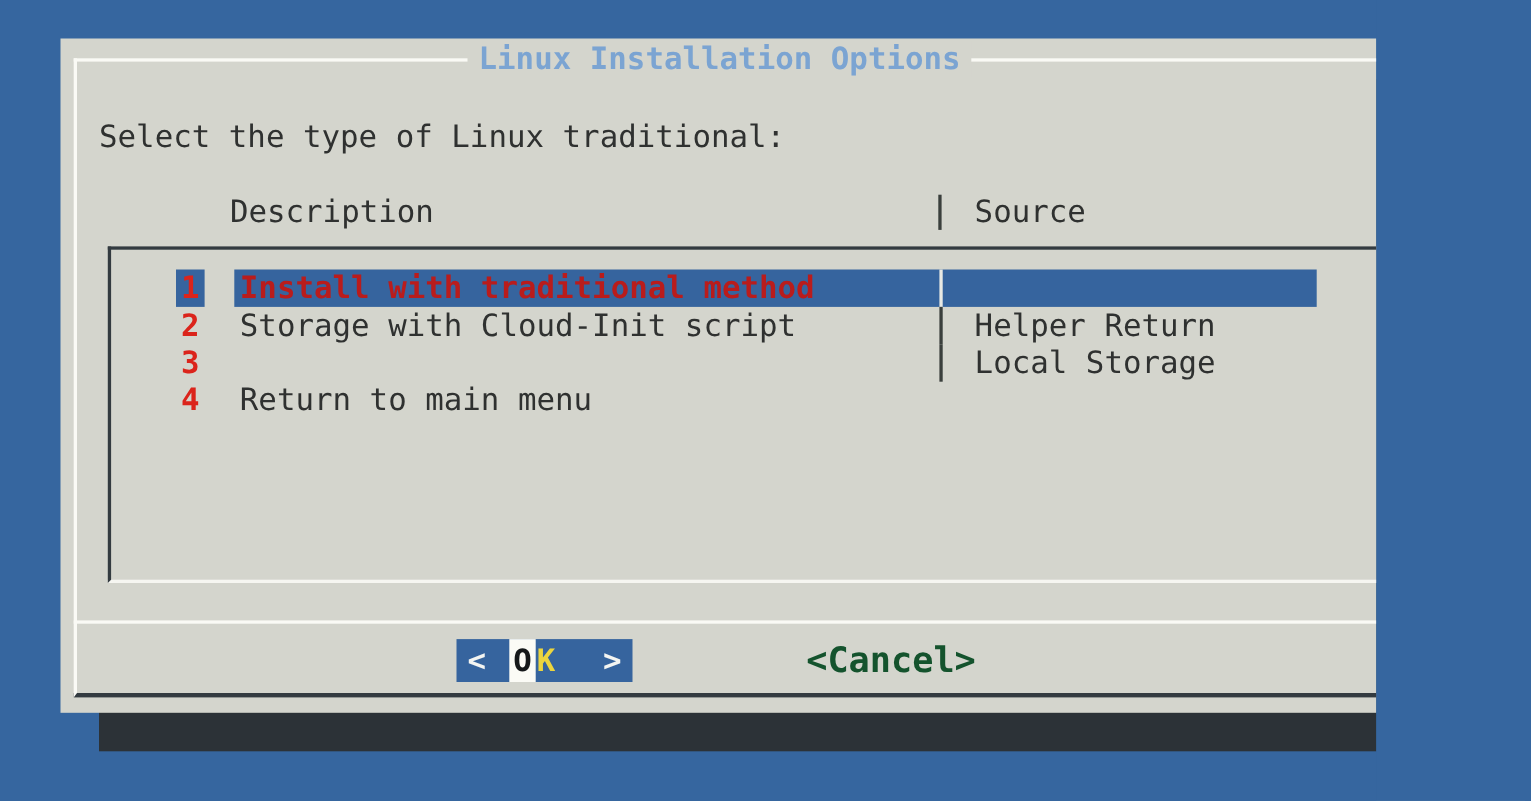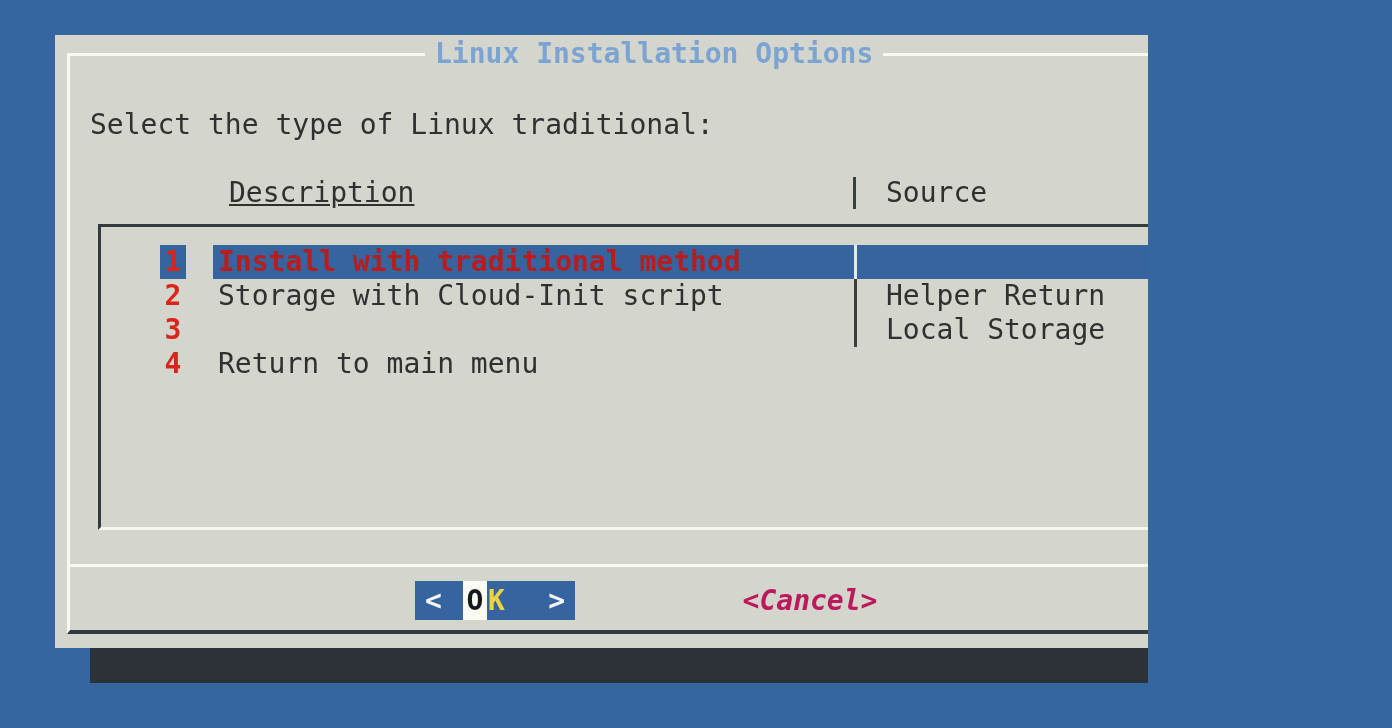--- a/index.html
+++ b/index.html
@@ -1,40 +1,40 @@
 <!DOCTYPE html>
 <html><head>
 <meta charset="utf-8">
 <style>
   html,body{margin:0;padding:0;background:#36669f;}
   #screen{
-    position:relative;width:1136px;height:728px;overflow:hidden;
+    position:relative;width:1251px;height:728px;overflow:hidden;
     background:#36669f;
     font-family:"DejaVu Sans Mono","Liberation Mono",monospace;
-    font-size:28px;color:#2f3130;padding-left:12px;
+    font-size:28px;color:#2f3130;
   }
   
   #shadow{position:absolute;left:90px;top:72px;width:1261px;height:611px;background:#2c3237;}
   
   #dialog{position:absolute;left:55px;top:35px;width:1259px;height:613px;background:#d4d5cd;}
   #frame{
     position:absolute;left:12px;top:18px;right:9px;bottom:14px;
     border-top:3px solid #fafaf5;border-left:3px solid #fafaf5;
     border-right:4px solid #333b40;border-bottom:4px solid #333b40;
     pointer-events:none;
   }
   #title{
     position:absolute;top:3px;left:370px;height:32px;line-height:32px;
     padding:0 10px;background:#d4d5cd;color:#7ba4d2;font-weight:bold;
     white-space:nowrap;z-index:2;
   }
   #prompt{position:absolute;left:35px;top:73px;height:34px;line-height:34px;white-space:nowrap;}
   
   #col-header{position:absolute;left:0;top:141px;width:100%;height:34px;}
-  #col-header .desc-h{position:absolute;left:174px;line-height:34px;text-decoration:underline;}
+  #col-header .desc-h{position:absolute;left:154px;line-height:34px;}
   #col-header .src-h{position:absolute;left:831px;line-height:34px;}
   #col-header .hdr-sep{position:absolute;left:798px;top:1px;width:3px;height:32px;background:#3a3f3c;}
   
   #menu-box{
     position:absolute;left:43px;top:189px;width:1172px;height:306px;
     box-sizing:border-box;
     border-top:3px solid #333b40;border-left:3px solid #333b40;
     border-right:3px solid #f6f6f1;border-bottom:3px solid #f6f6f1;
     background:#d4d5cd;
   }
@@ -60,22 +60,22 @@
     font-family:inherit;font-size:28px;font-weight:bold;color:#f4f5f2;cursor:pointer;
   }
   #ok-button span{position:absolute;top:0;height:39px;line-height:39px;}
   #ok-button .angle-l{left:10px;}
   #ok-button .cursor-cell{left:48px;width:24px;text-align:center;background:#fbfbf6;color:#15181a;}
   #ok-button .hotkey{left:73px;color:#ecd53e;}
   #ok-button .angle-r{right:10px;}
   #cancel-button{
     position:absolute;left:645px;top:546px;width:220px;height:39px;
     background:transparent;border:none;padding:0;margin:0;
-    font-family:inherit;font-size:28px;font-weight:bold;color:#be185d;
-    line-height:39px;text-align:center;cursor:pointer;white-space:nowrap;font-style:italic;
+    font-family:inherit;font-size:32px;font-weight:bold;color:#14532d;
+    line-height:39px;text-align:center;cursor:pointer;white-space:nowrap;
   }
 </style>
 </head>
 <body>
 
 <div id="screen">
   <div id="shadow"></div>
 
   <div id="dialog">
     <div id="frame"></div>

